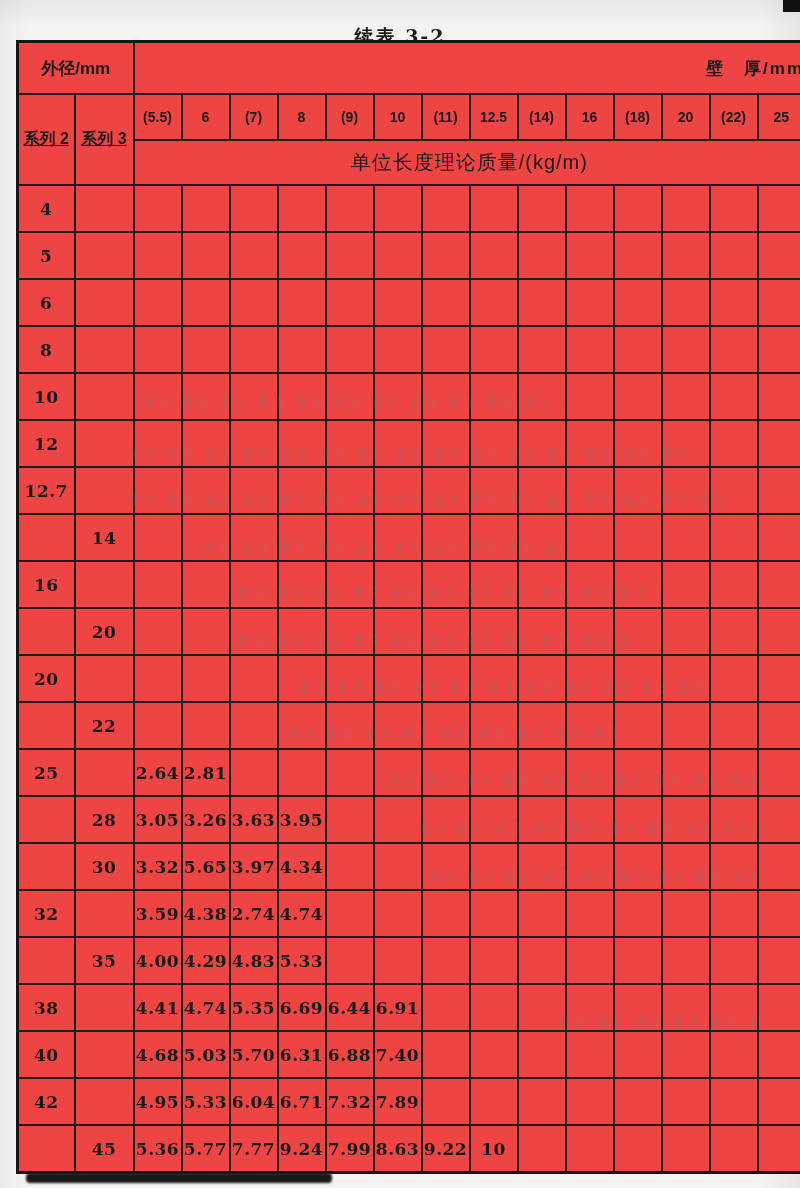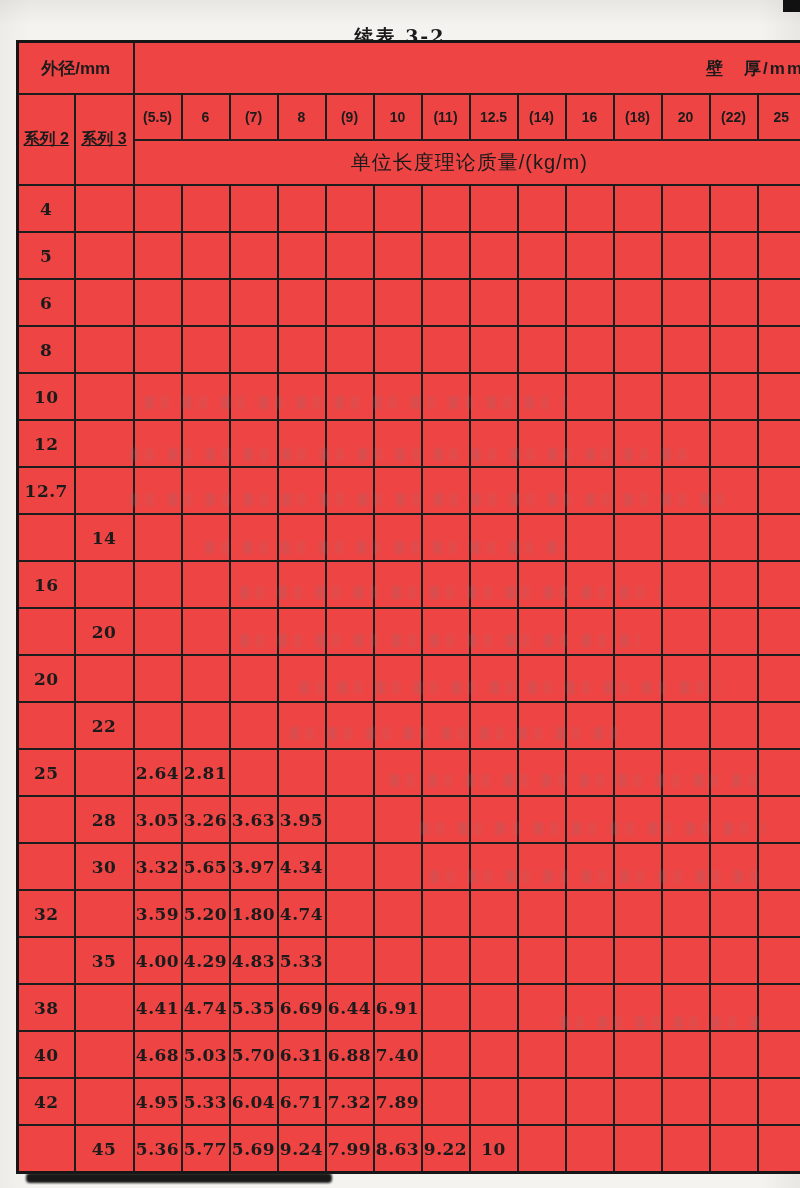--- a/index.html
+++ b/index.html
@@ -385,22 +385,22 @@
         <td></td>
         <td></td>
         <td></td>
         <td></td>
         <td></td>
       </tr>
       <tr>
         <td>32</td>
         <td></td>
         <td>3.59</td>
-        <td>5.20</td>
-        <td>1.80</td>
+        <td>4.38</td>
+        <td>2.74</td>
         <td>4.74</td>
         <td></td>
         <td></td>
         <td></td>
         <td></td>
         <td></td>
         <td></td>
         <td></td>
         <td></td>
         <td></td>
@@ -476,21 +476,21 @@
         <td></td>
         <td></td>
         <td></td>
         <td></td>
       </tr>
       <tr>
         <td></td>
         <td>45</td>
         <td>5.36</td>
         <td>5.77</td>
-        <td>5.69</td>
+        <td>7.77</td>
         <td>9.24</td>
         <td>7.99</td>
         <td>8.63</td>
         <td>9.22</td>
         <td>10</td>
         <td></td>
         <td></td>
         <td></td>
         <td></td>
         <td></td>

